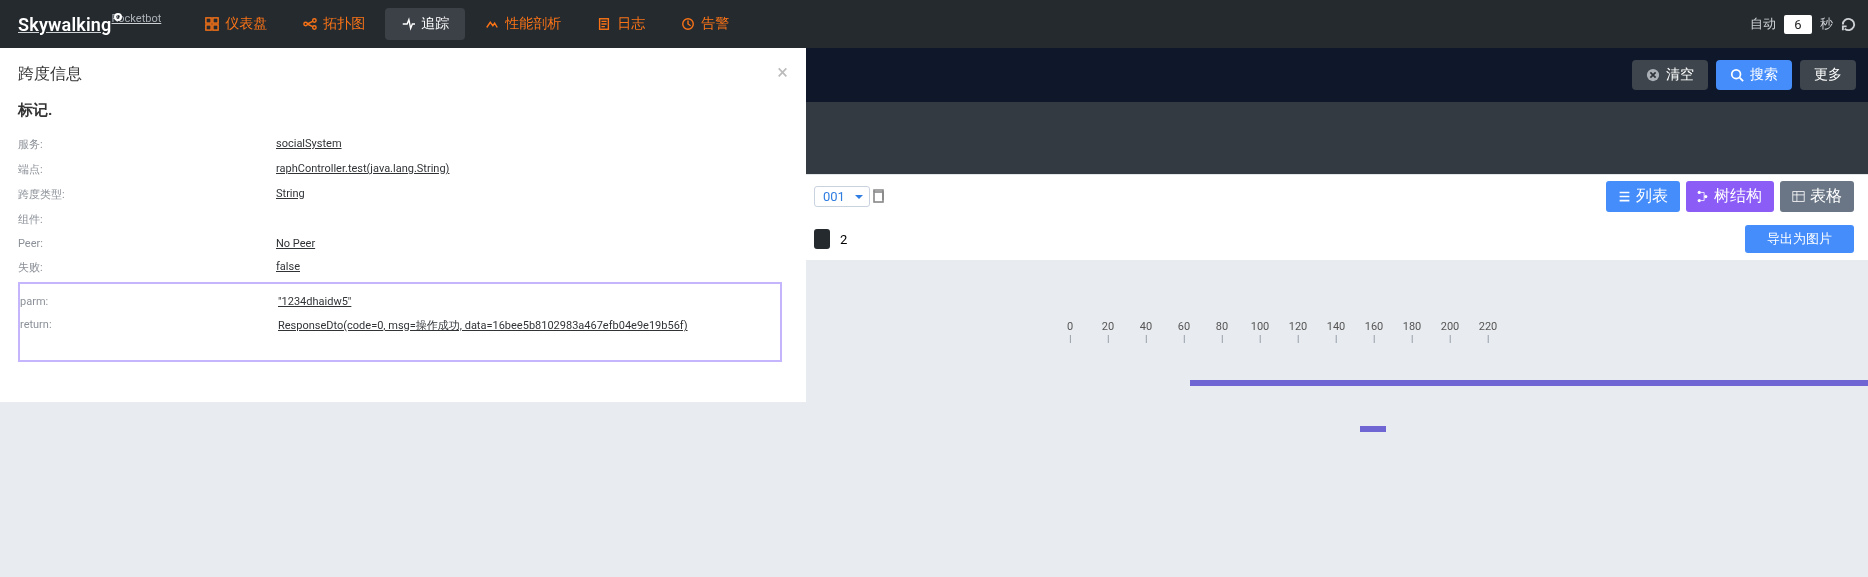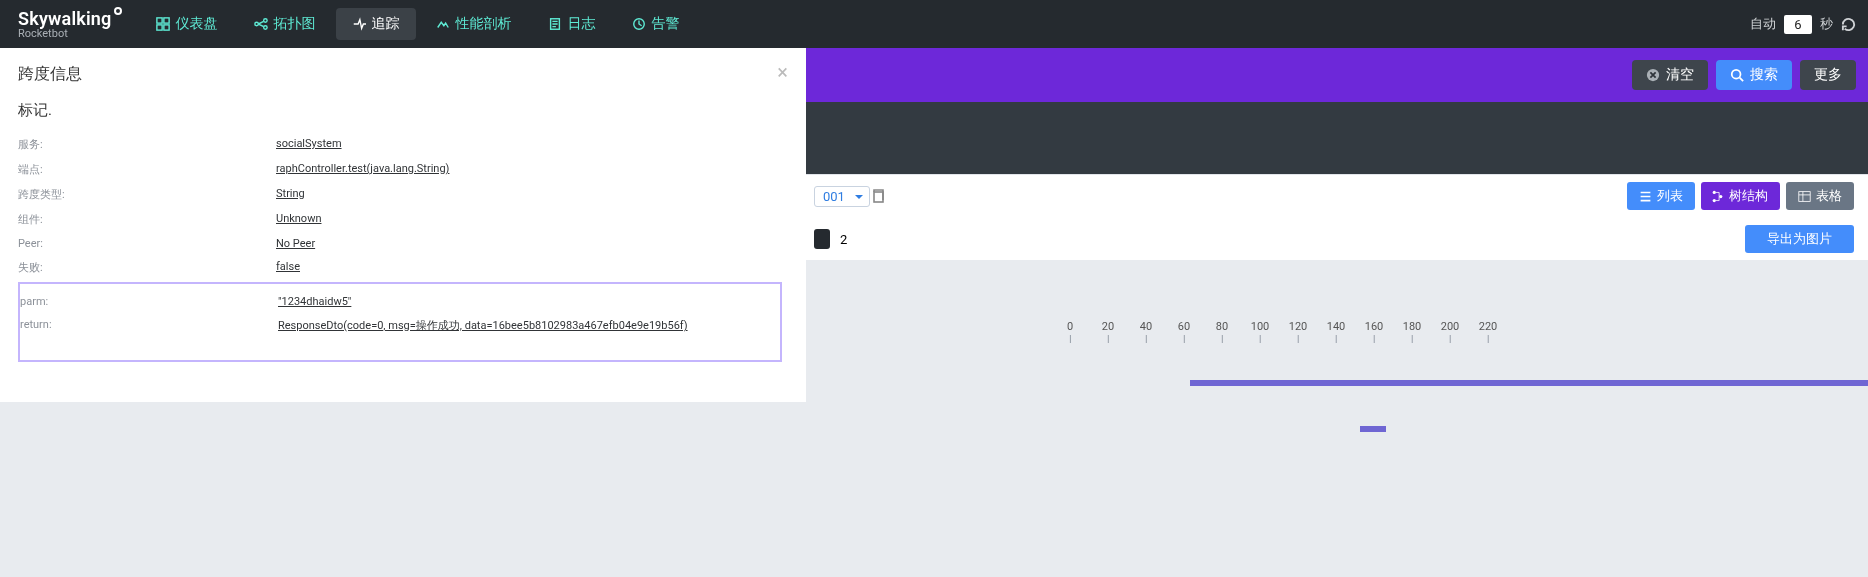--- a/index.html
+++ b/index.html
@@ -1,75 +1,75 @@
 <!DOCTYPE html>
 <html><head>
 <meta charset="utf-8">
 <style>
 * { margin:0; padding:0; box-sizing:border-box; font-family:-apple-system,BlinkMacSystemFont,"Segoe UI",Roboto,"Helvetica Neue",Arial,"PingFang SC","Microsoft YaHei",sans-serif; }
 body { background:#e8ebef; width:1868px; height:577px; overflow:hidden; position:relative; }
 
 
 .topnav { height:48px; background:#252a2f; display:flex; align-items:center; color:#cfd2d5; font-size:14px; padding:0 12px 0 18px; }
-.logo { display:flex; flex-direction:column; margin-right:28px; }
+.logo { display:flex; margin-right:28px;text-decoration:underline; }
 .logo-main { font-size:18px; font-weight:600; color:#fff; letter-spacing:0.2px; position:relative; }
 .logo-main .dot{ position:absolute; top:-1px; right:-10px; width:8px; height:8px; border:2px solid #fff; border-radius:50%; }
 .logo-sub { font-size:11px; color:#aab0b6; margin-top:-2px; }
 .nav-items { display:flex; gap:4px; }
-.nav-item { padding:7px 16px; border-radius:4px; display:flex; align-items:center; gap:6px; cursor:pointer; color:#5eead4; }
+.nav-item { padding:7px 16px; border-radius:4px; display:flex; align-items:center; gap:6px; cursor:pointer; color:#f97316; }
 .nav-item.active { background:#3b4147; color:#fff; }
 .nav-icon { width:14px; height:14px; display:inline-flex; align-items:center; justify-content:center; }
 .nav-icon svg{ width:14px; height:14px; fill:none; stroke:currentColor; stroke-width:1.6; }
 .topnav-right { margin-left:auto; display:flex; align-items:center; gap:8px; font-size:13px; color:#cfd2d5; }
 .refresh-box { background:#fff; color:#222; padding:2px 6px; border-radius:2px; min-width:28px; text-align:center; font-size:13px; }
 .reload-icon{ width:15px; height:15px; display:inline-flex;}
 .reload-icon svg{width:15px;height:15px;fill:none;stroke:#cfd2d5;stroke-width:2;}
 
 
-.subbar { height:54px; background:#6d28d9; display:flex; align-items:center; justify-content:flex-end; padding-right:12px; gap:8px; }
+.subbar { height:54px; background:#0f172a; display:flex; align-items:center; justify-content:flex-end; padding-right:12px; gap:8px; }
 .btn { padding:6px 14px; border-radius:4px; font-size:14px; display:flex; align-items:center; gap:6px; cursor:pointer; color:#fff; }
 .btn-clear { background:#3e454c; }
 .btn-search { background:#448dfb; }
 .btn-more { background:#3e454c; }
 .btn svg{width:14px;height:14px;fill:currentColor;}
 
 
 .barkness { height:72px; background:#333a41; }
 
 
 .lightrow { position:absolute; left:800px; right:0; top:174px; height:86px; background:#fff; border-top:1px solid #e2e5ea; }
 .lightrow .row1{ height:42px; display:flex; align-items:center; padding:0 14px; font-size:13px; color:#333;}
 .sel { color:#2f7de1; border:1px solid #c9d3e0; border-radius:3px; padding:2px 24px 2px 8px; position:relative; background:#fff;}
 .sel::after{content:"";position:absolute;right:6px;top:8px;border:4px solid transparent;border-top-color:#2f7de1;}
 .copy-icon{width:16px;height:16px;color:#888;}
 .copy-icon svg{width:16px;height:16px;fill:none;stroke:#888;stroke-width:1.6;}
 .row1-right{margin-left:auto;display:flex;gap:6px;}
-.view-btn{padding:5px 12px;border-radius:3px;font-size:13px;display:flex;align-items:center;gap:5px;color:#fff;cursor:pointer;}
+.view-btn{padding:5px 12px;border-radius:3px;font-size:16px;display:flex;align-items:center;gap:5px;color:#fff;cursor:pointer;}
 .vb-list{background:#448dfb;}
-.vb-tree{background:#6d28d9;padding-left:10px;}
+.vb-tree{background:#8b5cf6;padding-left:10px;}
 .vb-table{background:#6a7685;}
 .view-btn svg{width:13px;height:13px;fill:currentColor;}
 .lightrow .row2{ height:44px; display:flex; align-items:center; padding:0 14px; gap:10px; font-size:13px;}
 .badge-dark{background:#252a2f;color:#fff;border-radius:3px;padding:3px 8px;font-size:12px;}
 .row2-right{margin-left:auto;}
 .export-btn{background:#448dfb;color:#fff;padding:5px 22px;border-radius:3px;font-size:13px;cursor:pointer;}
 
 
 .timeline{position:absolute;left:800px;right:0;top:260px;bottom:0;background:#e8ebef;}
 .ruler{position:absolute;left:270px;right:6px;top:60px;height:40px;font-size:11px;color:#555;}
 .tick{position:absolute;top:0;text-align:center;transform:translateX(-50%);}
 .tick .tk-line{width:1px;height:8px;background:#98a0aa;margin:2px auto 0;}
 .bar1{position:absolute;left:390px;top:120px;width:700px;height:6px;background:#6f66d3;}
 .bar2{position:absolute;left:560px;top:166px;width:26px;height:6px;background:#6f66d3;}
 
 
 .modal{position:absolute;left:-6px;top:48px;width:812px;background:#fff;padding:16px 24px 40px;color:#333;z-index:10;}
 .modal-title{font-size:16px;color:#333;margin-bottom:10px;}
 .modal-close{position:absolute;top:14px;right:18px;font-size:20px;color:#bbb;cursor:pointer;line-height:1;}
-.modal-subtitle{font-size:15px;font-weight:400;margin:16px 0 12px;}
+.modal-subtitle{font-size:15px;font-weight:700;margin:16px 0 12px;}
 .kv{display:flex;font-size:11px;padding:5px 0;color:#333;}
 .kv .k{width:258px;color:#8c9199;flex-shrink:0;}
 .kv .v{flex:1;color:#313437;word-break:break-all;text-decoration:underline;}
 .redbox{border:2px solid #c4b5fd;padding:6px 8px 22px 0;margin-top:2px;}
 .redbox .kv .k{color:#8c9199;}
 </style>
 </head>
 <body>
 
 <div class="topnav">
@@ -242,21 +242,20 @@
       <div class="kv">
         <div class="k">端点:</div>
         <div class="v">                                                raphController.test(java.lang.String)</div>
       </div>
       <div class="kv">
         <div class="k">跨度类型:</div>
         <div class="v">String</div>
       </div>
       <div class="kv">
         <div class="k">组件:</div>
-        <div class="v">Unknown</div>
       </div>
       <div class="kv">
         <div class="k">Peer:</div>
         <div class="v">No Peer</div>
       </div>
       <div class="kv">
         <div class="k">失败:</div>
         <div class="v">false</div>
       </div>
     </div>

